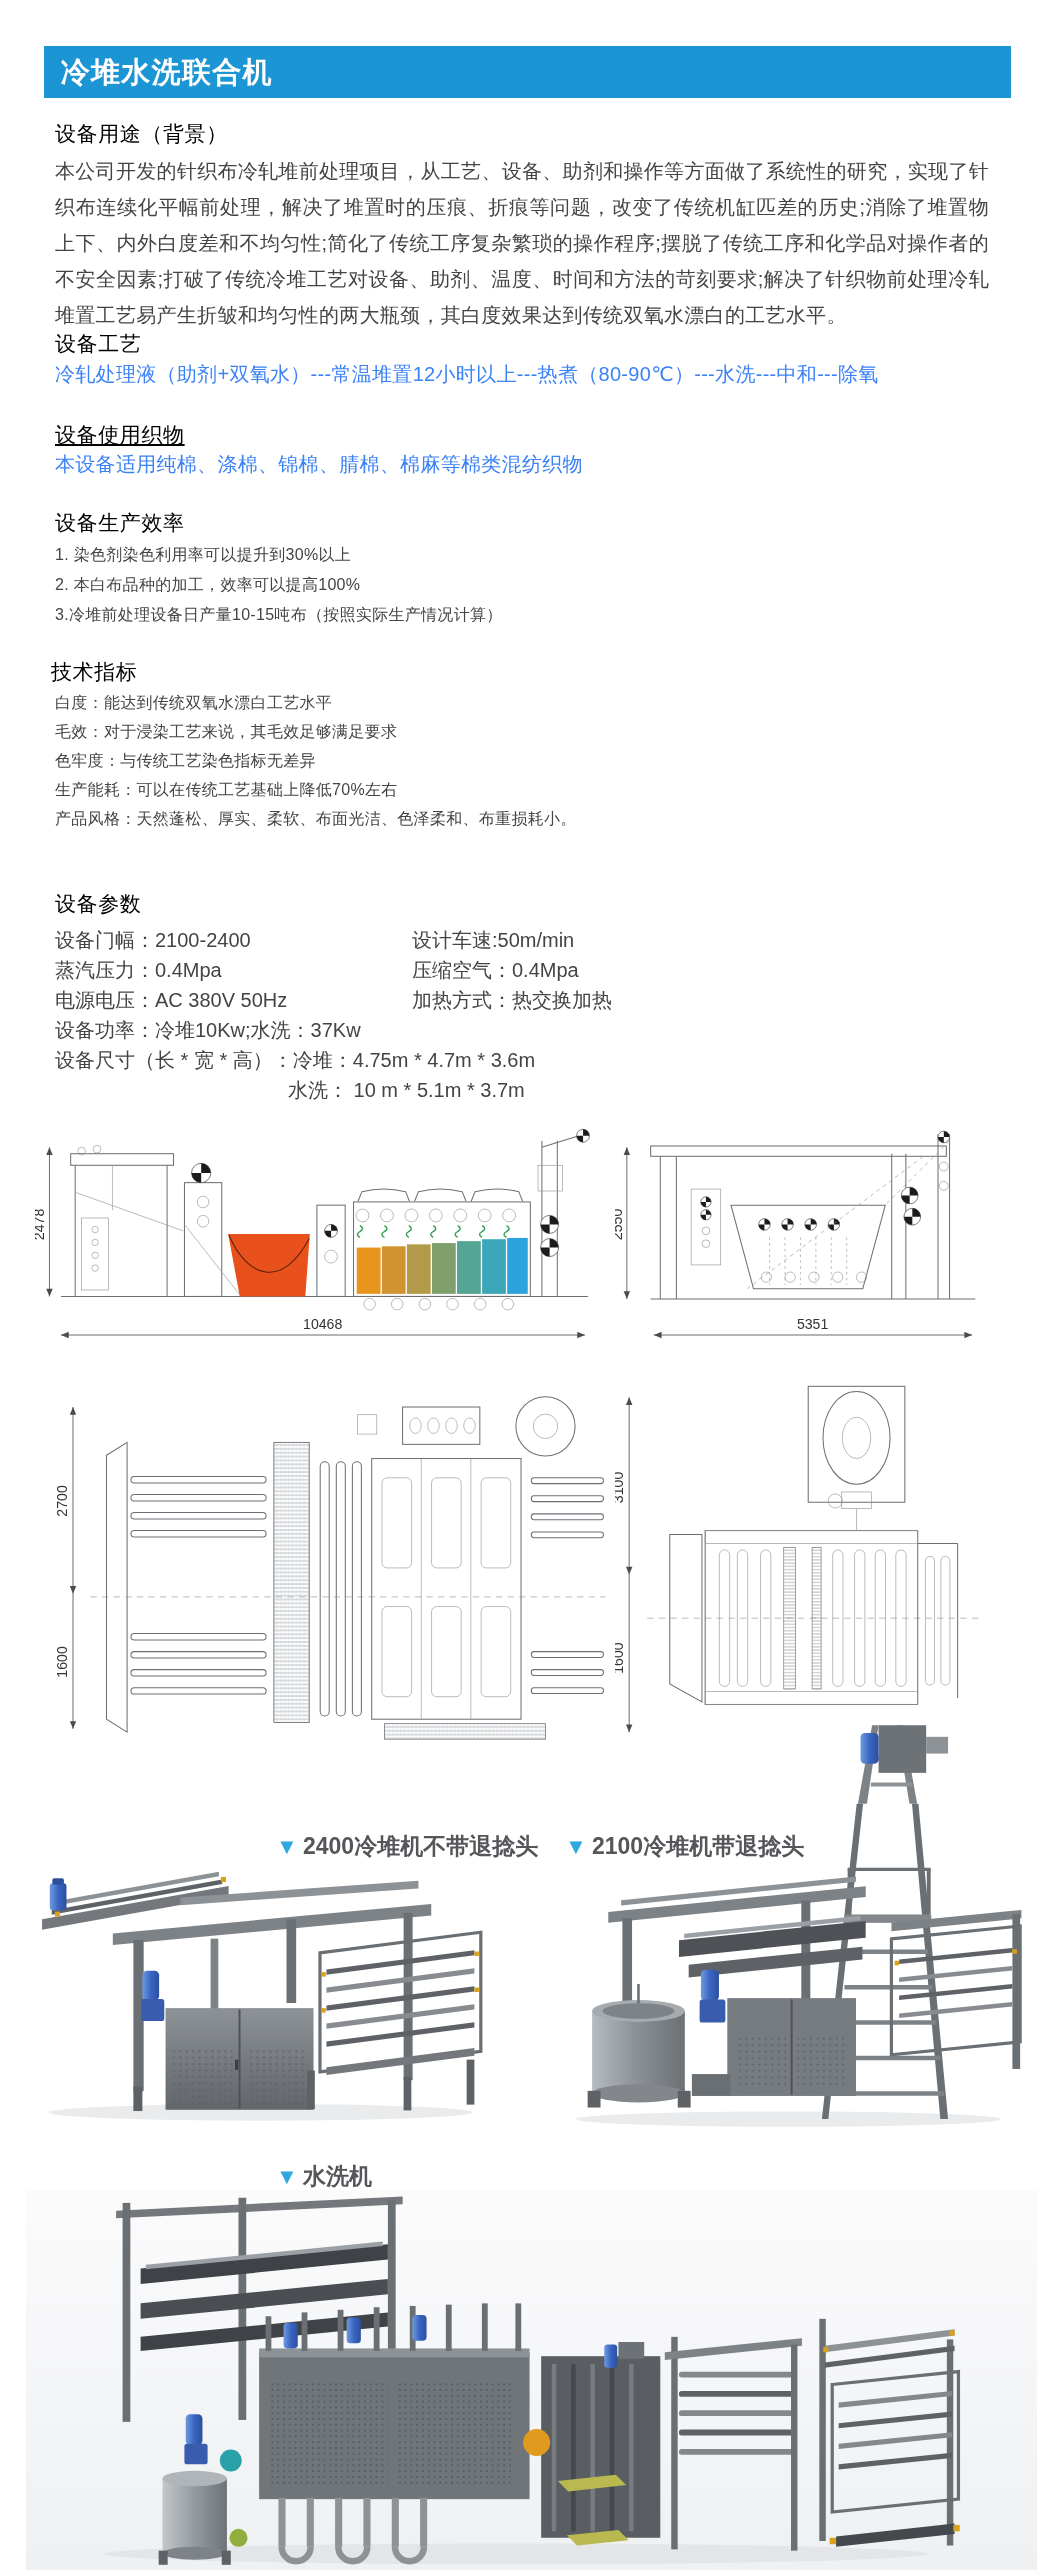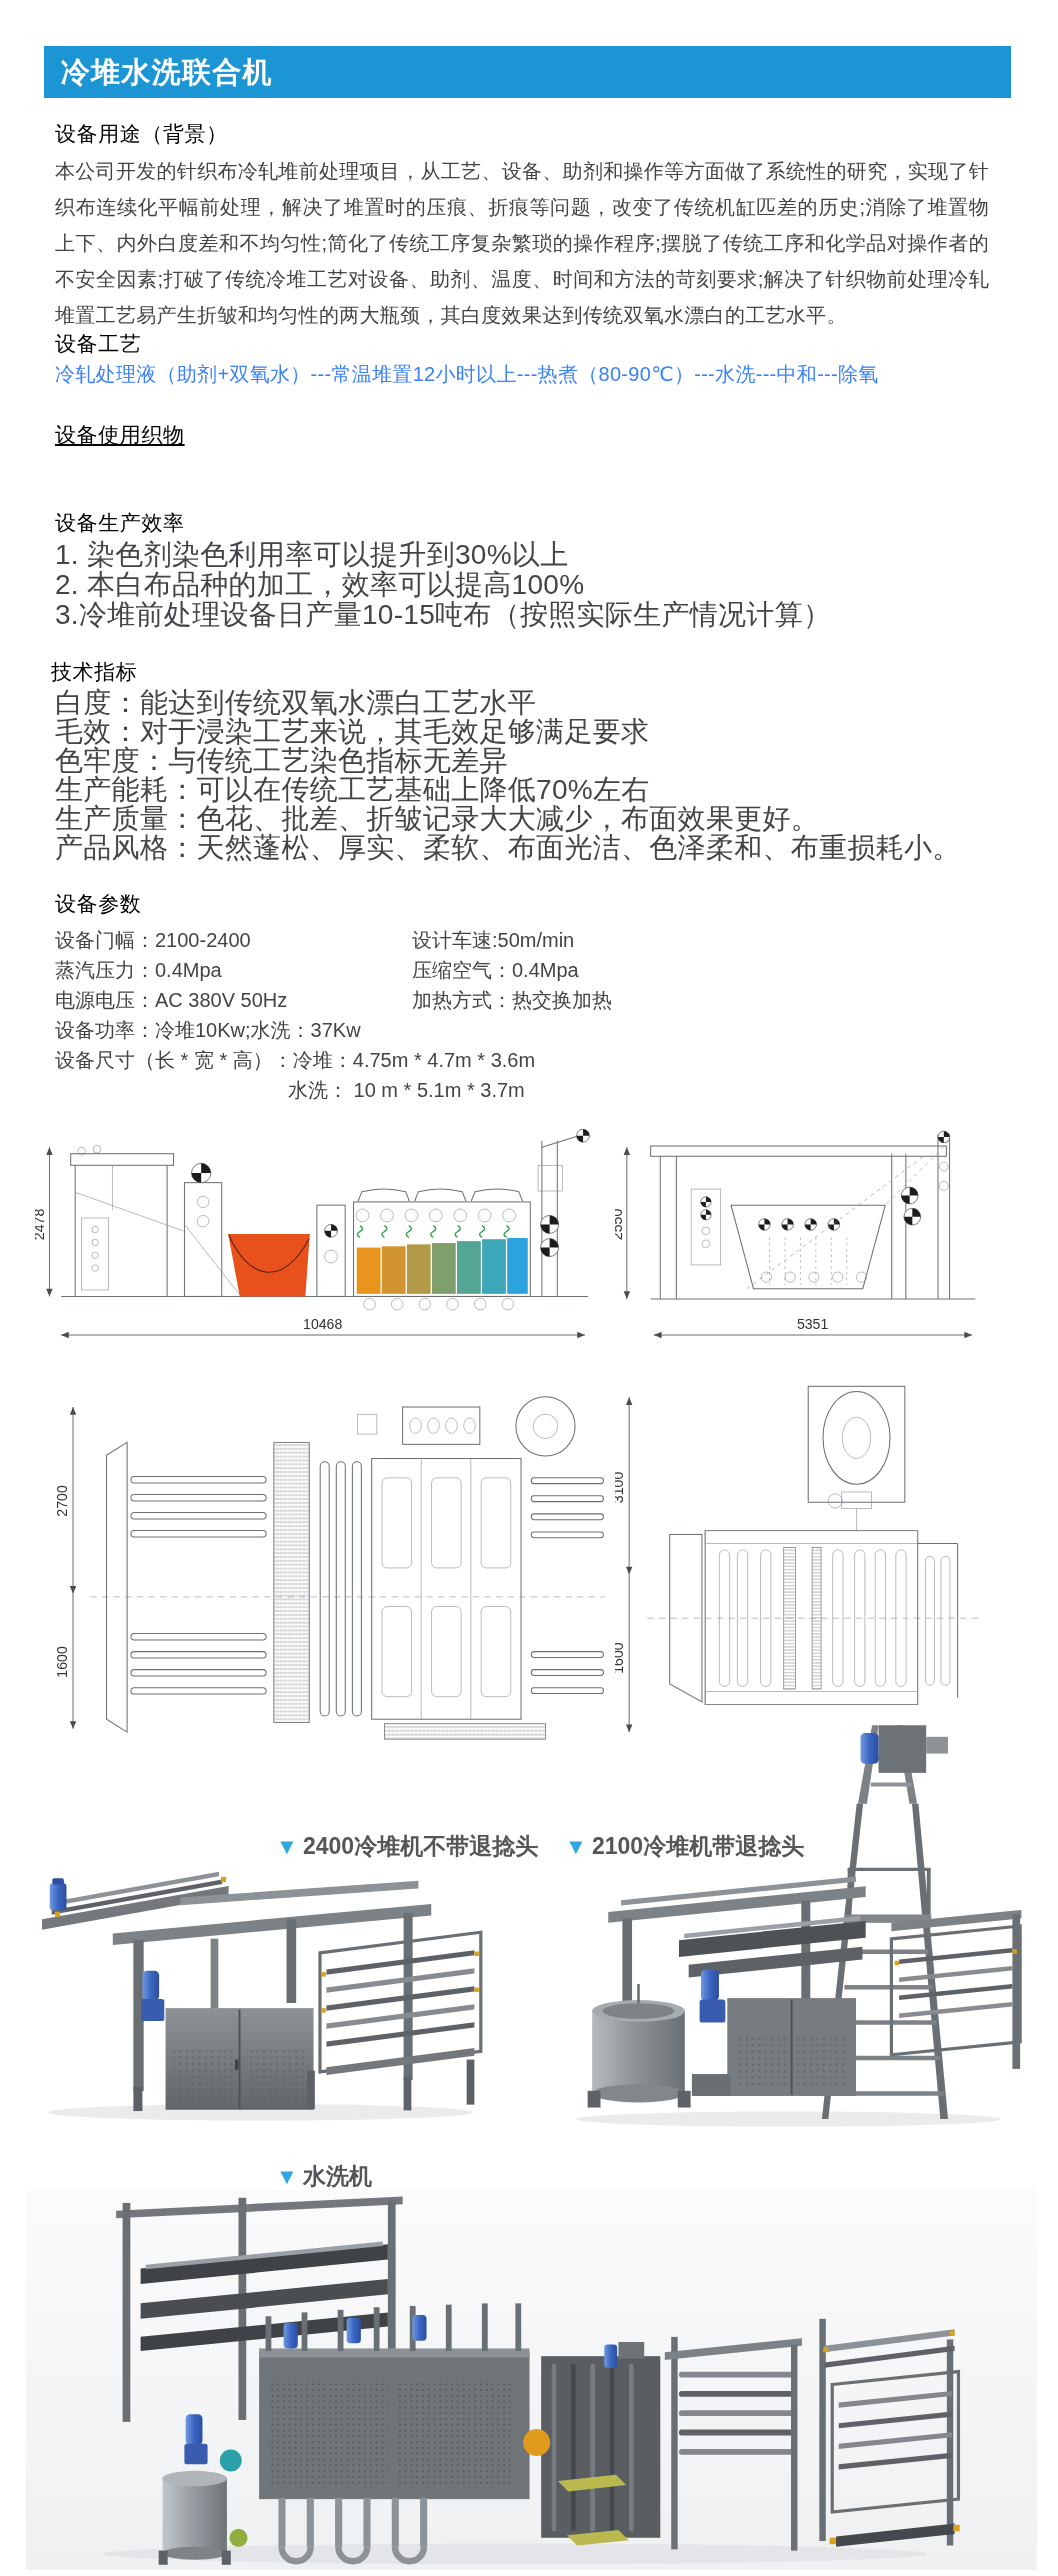--- a/index.html
+++ b/index.html
@@ -4,21 +4,21 @@
 <style>
   html,body{margin:0;padding:0;background:#fdfdfd;}
   #canvas{position:relative;width:1058px;height:2576px;background:#ffffff;overflow:hidden;
           font-family:"Liberation Sans","DejaVu Sans",sans-serif;color:#424447;padding-left:28px;}
   .abs{position:absolute;}
   .title-bar{left:44px;top:46px;width:967px;height:52px;background:#1C95D4;}
   .title-bar span{display:block;padding-left:16.7px;line-height:52px;font-size:29px;font-weight:700;color:#ffffff;letter-spacing:1.3px;}
   .sec-title{font-size:21px;font-weight:500;color:#000000;letter-spacing:0.6px;}
   .body-par{width:934px;font-size:20px;line-height:36px;color:#424447;text-align:justify;letter-spacing:0.3px;}
   .body-line{font-size:20px;line-height:27px;color:#3b82f6;letter-spacing:0.3px;white-space:nowrap;}
-  .list div{font-size:28px;line-height:30px;color:#424447;letter-spacing:0.3px;white-space:nowrap;}
+  .list div{font-size:16px;line-height:30px;color:#424447;letter-spacing:0.3px;white-space:nowrap;}
   .list.tight div{line-height:29px;}
   .param-col div{font-size:20px;line-height:30px;color:#424447;white-space:nowrap;}
   .param-col div.indent{margin-left:233px;}
   .caption{font-size:23px;font-weight:700;color:#55565A;white-space:nowrap;}
   .caption .tri{color:#2FA7E0;margin-right:5.2px;font-size:22px;}
   svg{display:block;}
   .cad{stroke:#6b7076;fill:none;stroke-width:1.6;}
   .cadthin{stroke:#90969b;fill:none;stroke-width:1;}
   .dim{stroke:#4a4d50;stroke-width:1.3;fill:none;}
   .dimtxt{fill:#333;font-size:22px;font-family:"Liberation Sans","DejaVu Sans",sans-serif;}
@@ -35,35 +35,35 @@
     <span>冷堆水洗联合机</span>
   </div>
 
   <div class="abs sec-title" style="left:55px;top:120px;">设备用途（背景）</div>
   <div class="abs body-par" style="left:55px;top:153px;">本公司开发的针织布冷轧堆前处理项目，从工艺、设备、助剂和操作等方面做了系统性的研究，实现了针织布连续化平幅前处理，解决了堆置时的压痕、折痕等问题，改变了传统机缸匹差的历史;消除了堆置物上下、内外白度差和不均匀性;简化了传统工序复杂繁琐的操作程序;摆脱了传统工序和化学品对操作者的不安全因素;打破了传统冷堆工艺对设备、助剂、温度、时间和方法的苛刻要求;解决了针织物前处理冷轧堆置工艺易产生折皱和均匀性的两大瓶颈，其白度效果达到传统双氧水漂白的工艺水平。</div>
 
   <div class="abs sec-title" style="left:55px;top:330px;">设备工艺</div>
   <div class="abs body-line" style="left:55px;top:361px;">冷轧处理液（助剂+双氧水）---常温堆置12小时以上---热煮（80-90℃）---水洗---中和---除氧</div>
 
   <div class="abs sec-title" style="left:55px;top:421px;text-decoration:underline;">设备使用织物</div>
+  <div class="abs body-line" style="left:55px;top:451px;">本设备适用纯棉、涤棉、锦棉、腈棉、棉麻等棉类混纺织物</div>
 
   <div class="abs sec-title" style="left:55px;top:509px;">设备生产效率</div>
   <div class="abs list" style="left:55px;top:540px;">
     <div>1. 染色剂染色利用率可以提升到30%以上</div>
     <div>2. 本白布品种的加工，效率可以提高100%</div>
     <div>3.冷堆前处理设备日产量10-15吨布（按照实际生产情况计算）</div>
   </div>
 
   <div class="abs sec-title" style="left:51px;top:658px;">技术指标</div>
   <div class="abs list tight" style="left:55px;top:688px;">
     <div>白度：能达到传统双氧水漂白工艺水平</div>
     <div>毛效：对于浸染工艺来说，其毛效足够满足要求</div>
     <div>色牢度：与传统工艺染色指标无差异</div>
     <div>生产能耗：可以在传统工艺基础上降低70%左右</div>
-    <div>生产质量：色花、批差、折皱记录大大减少，布面效果更好。</div>
     <div>产品风格：天然蓬松、厚实、柔软、布面光洁、色泽柔和、布重损耗小。</div>
   </div>
 
   <div class="abs sec-title" style="left:55px;top:890px;">设备参数</div>
   <div class="abs param-col" style="left:55px;top:925px;">
     <div>设备门幅：2100-2400</div>
     <div>蒸汽压力：0.4Mpa</div>
     <div>电源电压：AC 380V 50Hz</div>
     <div>设备功率：冷堆10Kw;水洗：37Kw</div>
     <div>设备尺寸（长 * 宽 * 高）：冷堆：4.75m * 4.7m * 3.6m</div>

